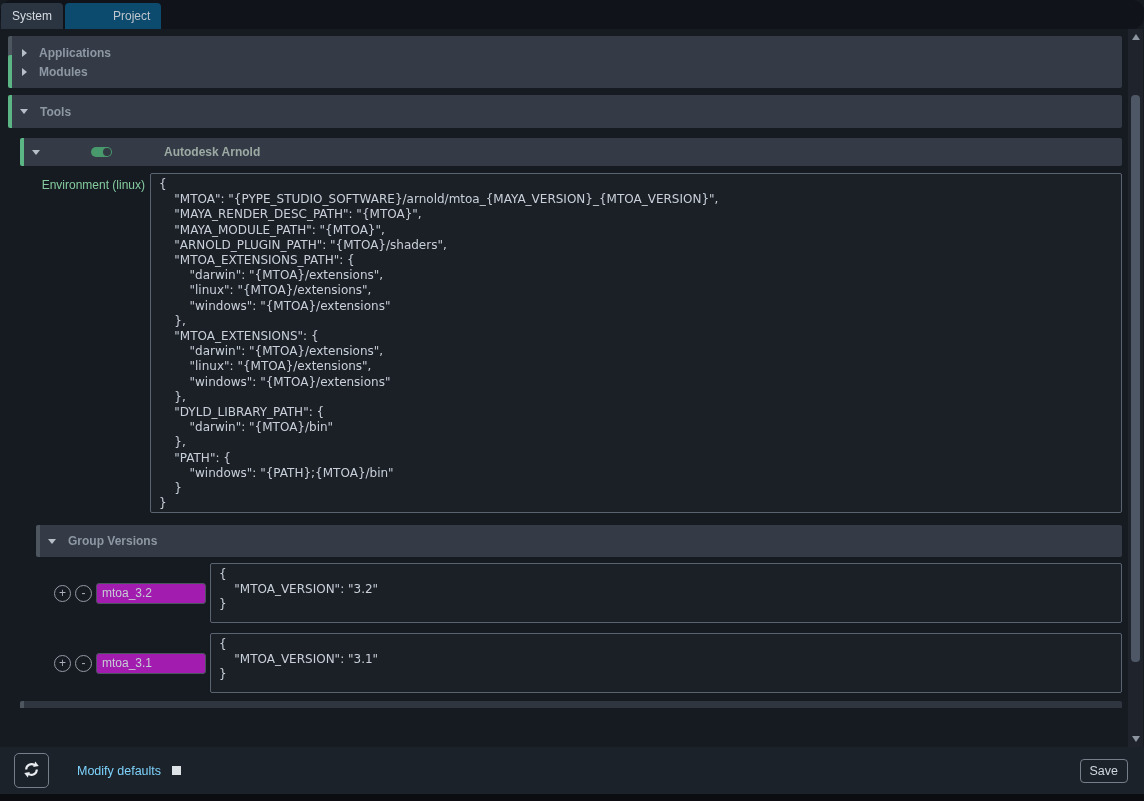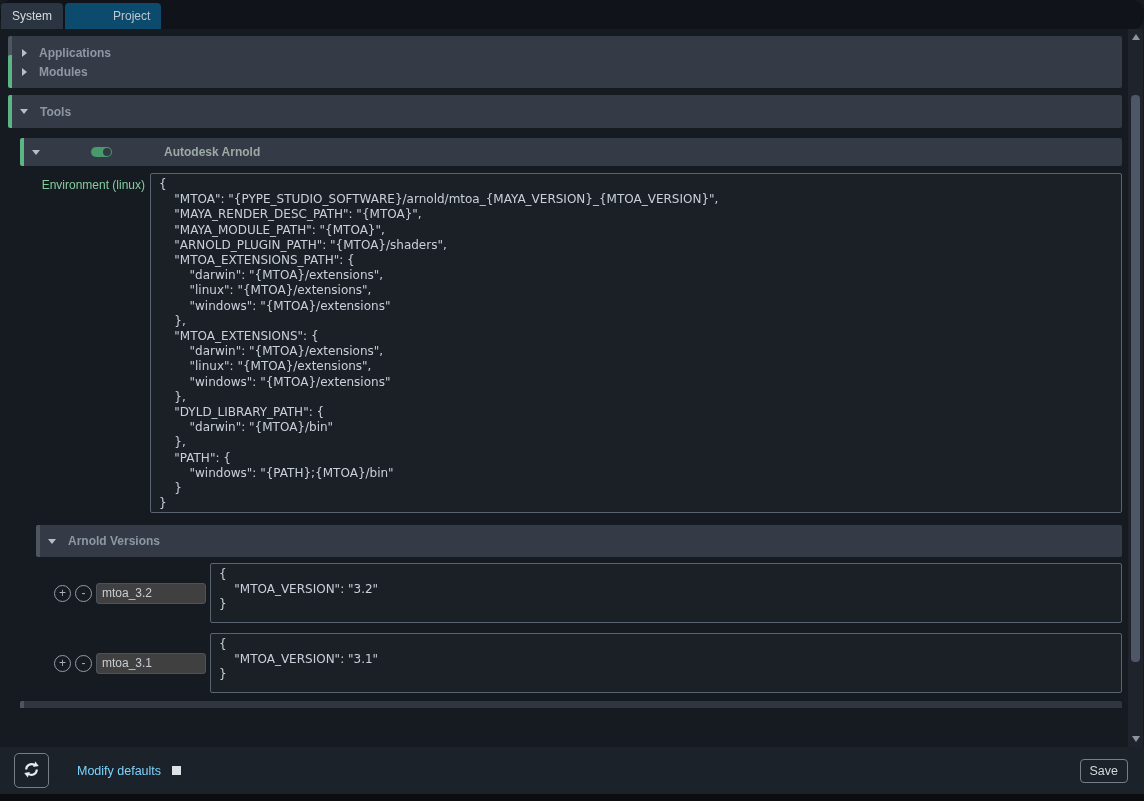--- a/index.html
+++ b/index.html
@@ -59,21 +59,21 @@
   
   .ver-row { display: flex; align-items: stretch; margin-top: 6px; }
   .ver-row + .ver-row { margin-top: 10px; }
   .ver-controls { display: flex; align-items: center; width: 174px; flex: 0 0 auto; padding-left: 18px; }
   .circle-btn {
     width: 17px; height: 17px; border-radius: 50%; border: 1px solid #959ca6; background: transparent;
     color: #aab1ba; font-size: 12px; line-height: 14px; text-align: center; padding: 0; margin-right: 4px;
     font-family: "Liberation Sans", sans-serif; cursor: default;
   }
   .ver-name {
-    width: 110px; height: 21px; background: #404040; border: 1px solid #4b535e; border-radius: 3px;
+    width: 110px; height: 21px; background: #a21caf; border: 1px solid #4b535e; border-radius: 3px;
     color: #c8ced6; font-size: 12px; padding: 0 5px; outline: none; font-family: "Liberation Sans", sans-serif;
   }
   .ver-row textarea.jsonbox { height: 60px; }
 
   .partial-strip { margin-left: 12px; margin-top: 8px; height: 7px; background: #2f3640; border-left: 4px solid #4d565f; border-radius: 2px 2px 0 0; }
 
   
   .vscrollbar { position: absolute; right: 1px; top: 0; bottom: 0; width: 15px; background: #1f242c; }
   .sb-arrow { position: absolute; left: 0; width: 15px; height: 14px; display: flex; align-items: center; justify-content: center; }
   .sb-arrow.up { top: 1px; }
@@ -151,21 +151,21 @@
     },
     "PATH": {
         "windows": "{PATH};{MTOA}/bin"
     }
 }</textarea>
         </div>
 
         <div class="indent2">
           <div class="sec-header versions">
             <span class="tri-down"></span>
-            <span class="sec-label">Arnold Versions</span>
+            <span class="sec-label">Group Versions</span>
           </div>
 
           <div class="ver-row">
             <div class="ver-controls">
               <button class="circle-btn">+</button>
               <button class="circle-btn">-</button>
               <input class="ver-name" spellcheck="false" value="mtoa_3.2" style="">
             </div>
             <textarea class="jsonbox" spellcheck="false" style="">{
     "MTOA_VERSION": "3.2"

